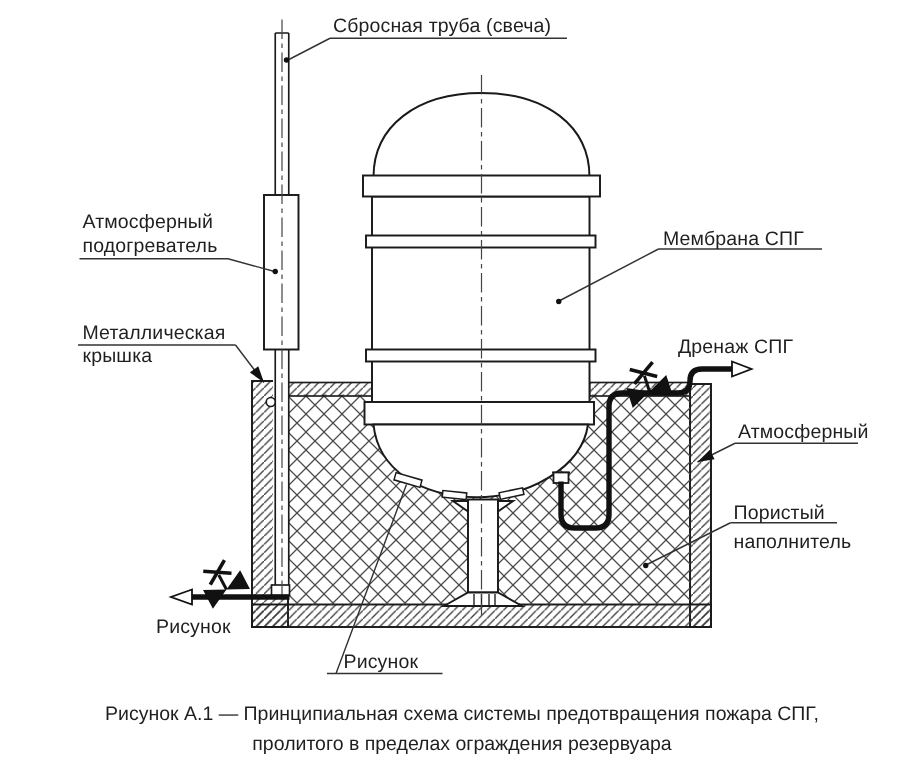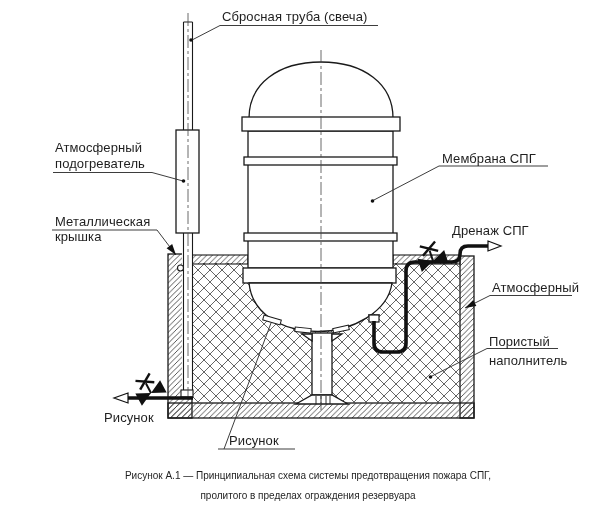--- a/index.html
+++ b/index.html
@@ -19,21 +19,21 @@
     white-space:pre-line;
     color:#1f1f1f;
     letter-spacing:0.1px;
   }
   .lbl.tight{line-height:15px;}
   .lbl.wide{line-height:19px;}
   .caption{
     position:absolute;
     left:0;top:466px;width:616px;
     text-align:center;
-    font-size:10px;
+    font-size:13px;
     line-height:20px;
     white-space:pre-line;
     color:#1f1f1f;
   }
 </style>
 </head>
 <body>
 
 <div class="stage">
 

